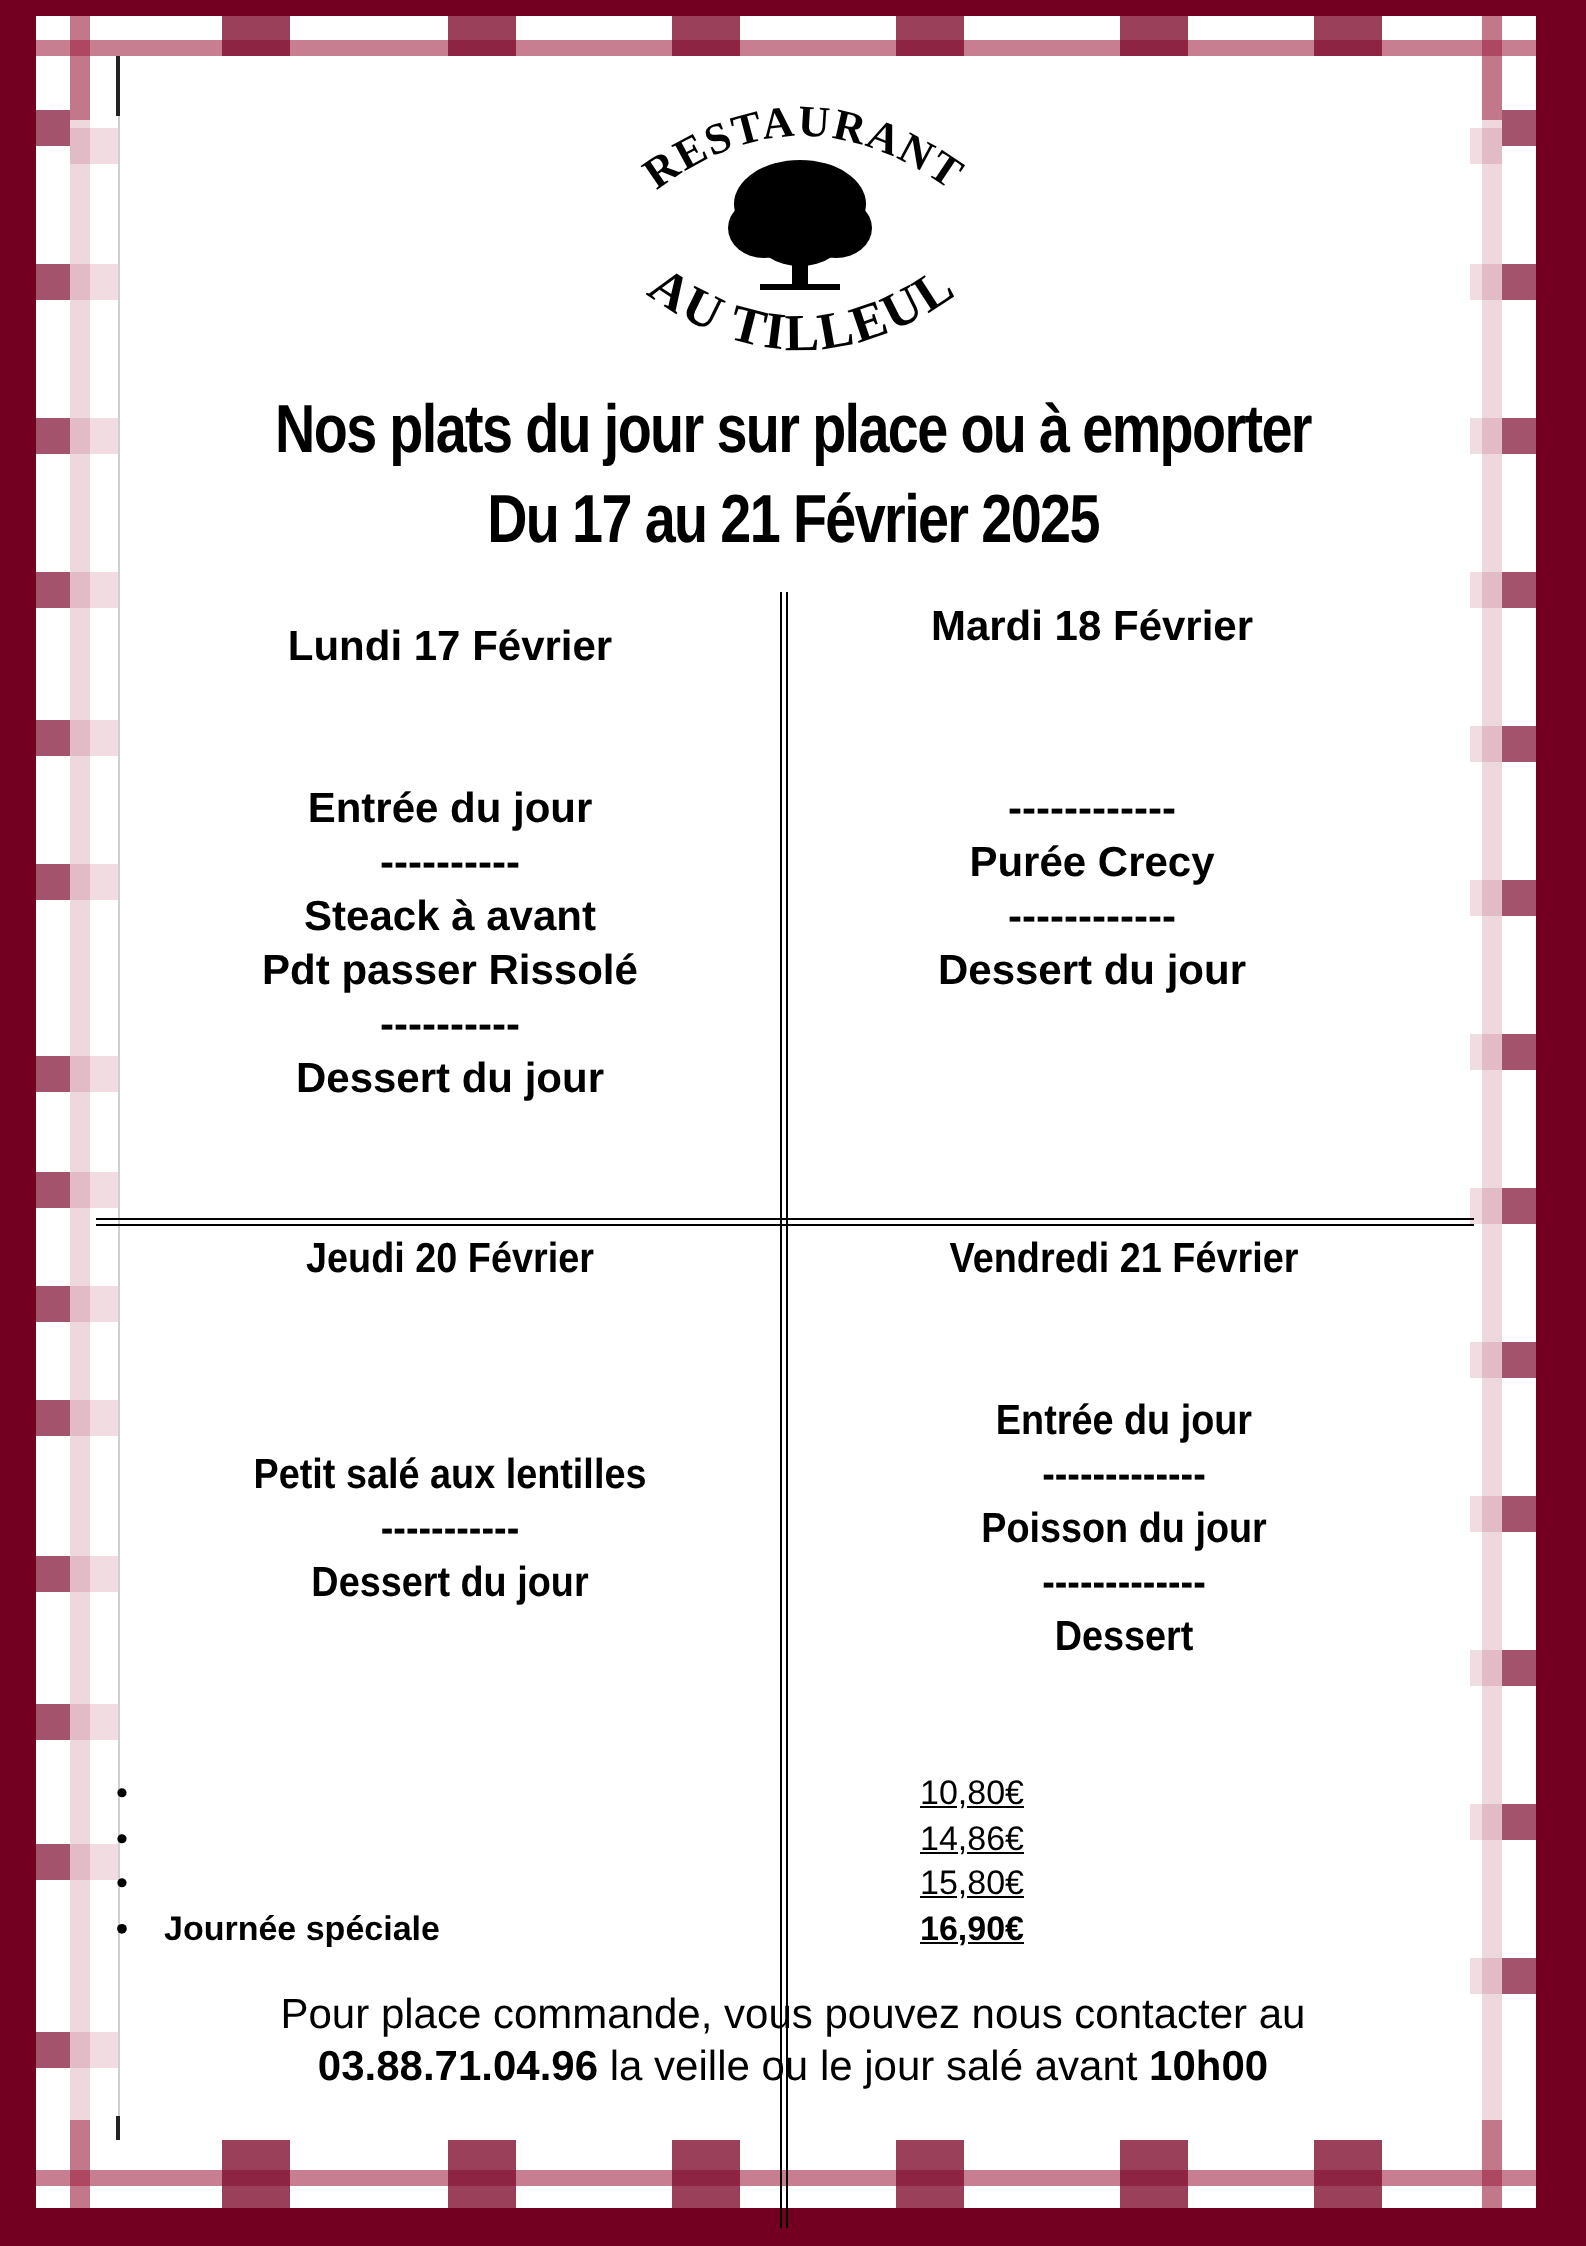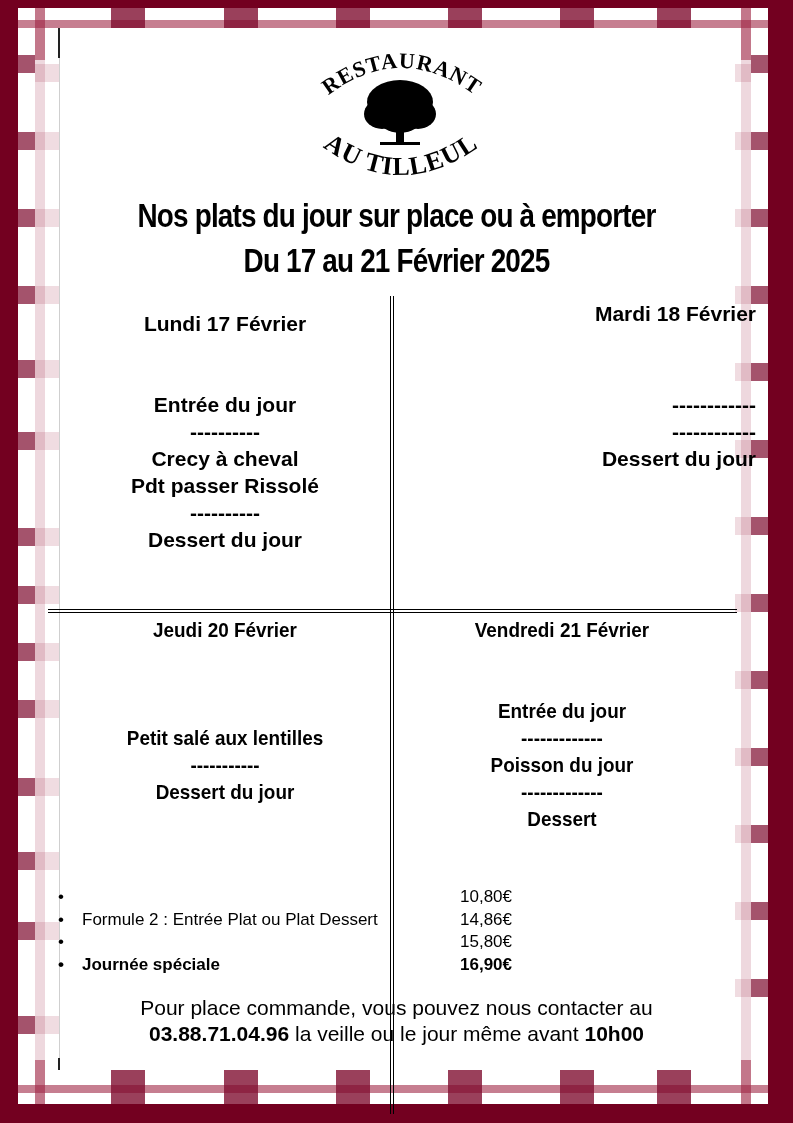--- a/index.html
+++ b/index.html
@@ -63,30 +63,30 @@
     .grid-h {
       position: absolute; left: 48px; top: 609px; width: 689px; height: 4px;
       border-top: 1px solid #000; border-bottom: 1px solid #000;
     }
     .cell { position: absolute; text-align: center; font-weight: bold; }
     .day-title { font-size: 21px; line-height: 24px; }
     .dish { font-size: 21px; line-height: 27px; }
     .narrow { transform: scaleX(0.9); transform-origin: center; }
 
     .cell-mon { left: 60px; width: 330px; }
-    .cell-tue { left: 416px; width: 340px; text-align: right; }
+    .cell-tue { left: 376px; width: 340px; }
     .cell-thu { left: 60px; width: 330px; }
     .cell-fri { left: 394px; width: 336px; }
 
     
     .prices { position: absolute; left: 58px; top: 886px; width: 480px; font-size: 17px; line-height: 22.5px; }
     .price-row { position: relative; height: 22.5px; }
     .bullet { position: absolute; left: 0; top: 0; }
     .price-label { position: absolute; left: 24px; top: 0; white-space: nowrap; }
-    .price-value { position: absolute; left: 402px; top: 0; white-space: nowrap; }
+    .price-value { position: absolute; left: 402px; top: 0; white-space: nowrap; text-decoration: underline; }
     .price-row.bold { font-weight: bold; }
 
     
     .footer { position: absolute; left: 40px; width: 713px; text-align: center; font-size: 21px; }
     .footer-1 { top: 996px; }
     .footer-2 { top: 1022px; }
     .footer b { font-weight: bold; }
   </style>
 </head>
 <body>
@@ -207,31 +207,32 @@
 
 <div class="grid-v"></div>
 <div class="grid-h"></div>
 
 <div class="cell cell-mon" style="top:312px">
   <div class="day-title">Lundi 17 Février</div>
 </div>
 <div class="cell cell-mon" style="top:391px">
   <div class="dish">Entrée du jour</div>
   <div class="dish">----------</div>
-  <div class="dish">Crecy à cheval</div>
+  <div class="dish">Steack à avant</div>
   <div class="dish">Pdt passer Rissolé</div>
   <div class="dish">----------</div>
   <div class="dish">Dessert du jour</div>
 </div>
 
 <div class="cell cell-tue" style="top:302px">
   <div class="day-title">Mardi 18 Février</div>
 </div>
 <div class="cell cell-tue" style="top:391px">
   <div class="dish">------------</div>
+  <div class="dish">Purée Crecy</div>
   <div class="dish">------------</div>
   <div class="dish">Dessert du jour</div>
 </div>
 
 <div class="cell cell-thu narrow" style="top:618px">
   <div class="day-title">Jeudi 20 Février</div>
 </div>
 <div class="cell cell-thu narrow" style="top:724px">
   <div class="dish">Petit salé aux lentilles</div>
   <div class="dish">-----------</div>
@@ -249,28 +250,27 @@
   <div class="dish">Dessert</div>
 </div>
 
 <div class="prices">
   <div class="price-row">
     <span class="bullet">•</span>
     <span class="price-value">10,80€</span>
   </div>
   <div class="price-row">
     <span class="bullet">•</span>
-    <span class="price-label">Formule 2 : Entrée Plat ou Plat Dessert</span>
     <span class="price-value">14,86€</span>
   </div>
   <div class="price-row">
     <span class="bullet">•</span>
     <span class="price-value">15,80€</span>
   </div>
   <div class="price-row bold">
     <span class="bullet">•</span>
     <span class="price-label">Journée spéciale</span>
     <span class="price-value">16,90€</span>
   </div>
 </div>
 
 <div class="footer footer-1">Pour place commande, vous pouvez nous contacter au</div>
-<div class="footer footer-2"><b>03.88.71.04.96</b><span> la veille ou le jour même avant </span><b>10h00</b></div>
+<div class="footer footer-2"><b>03.88.71.04.96</b><span> la veille ou le jour salé avant </span><b>10h00</b></div>
 
 </body></html>

